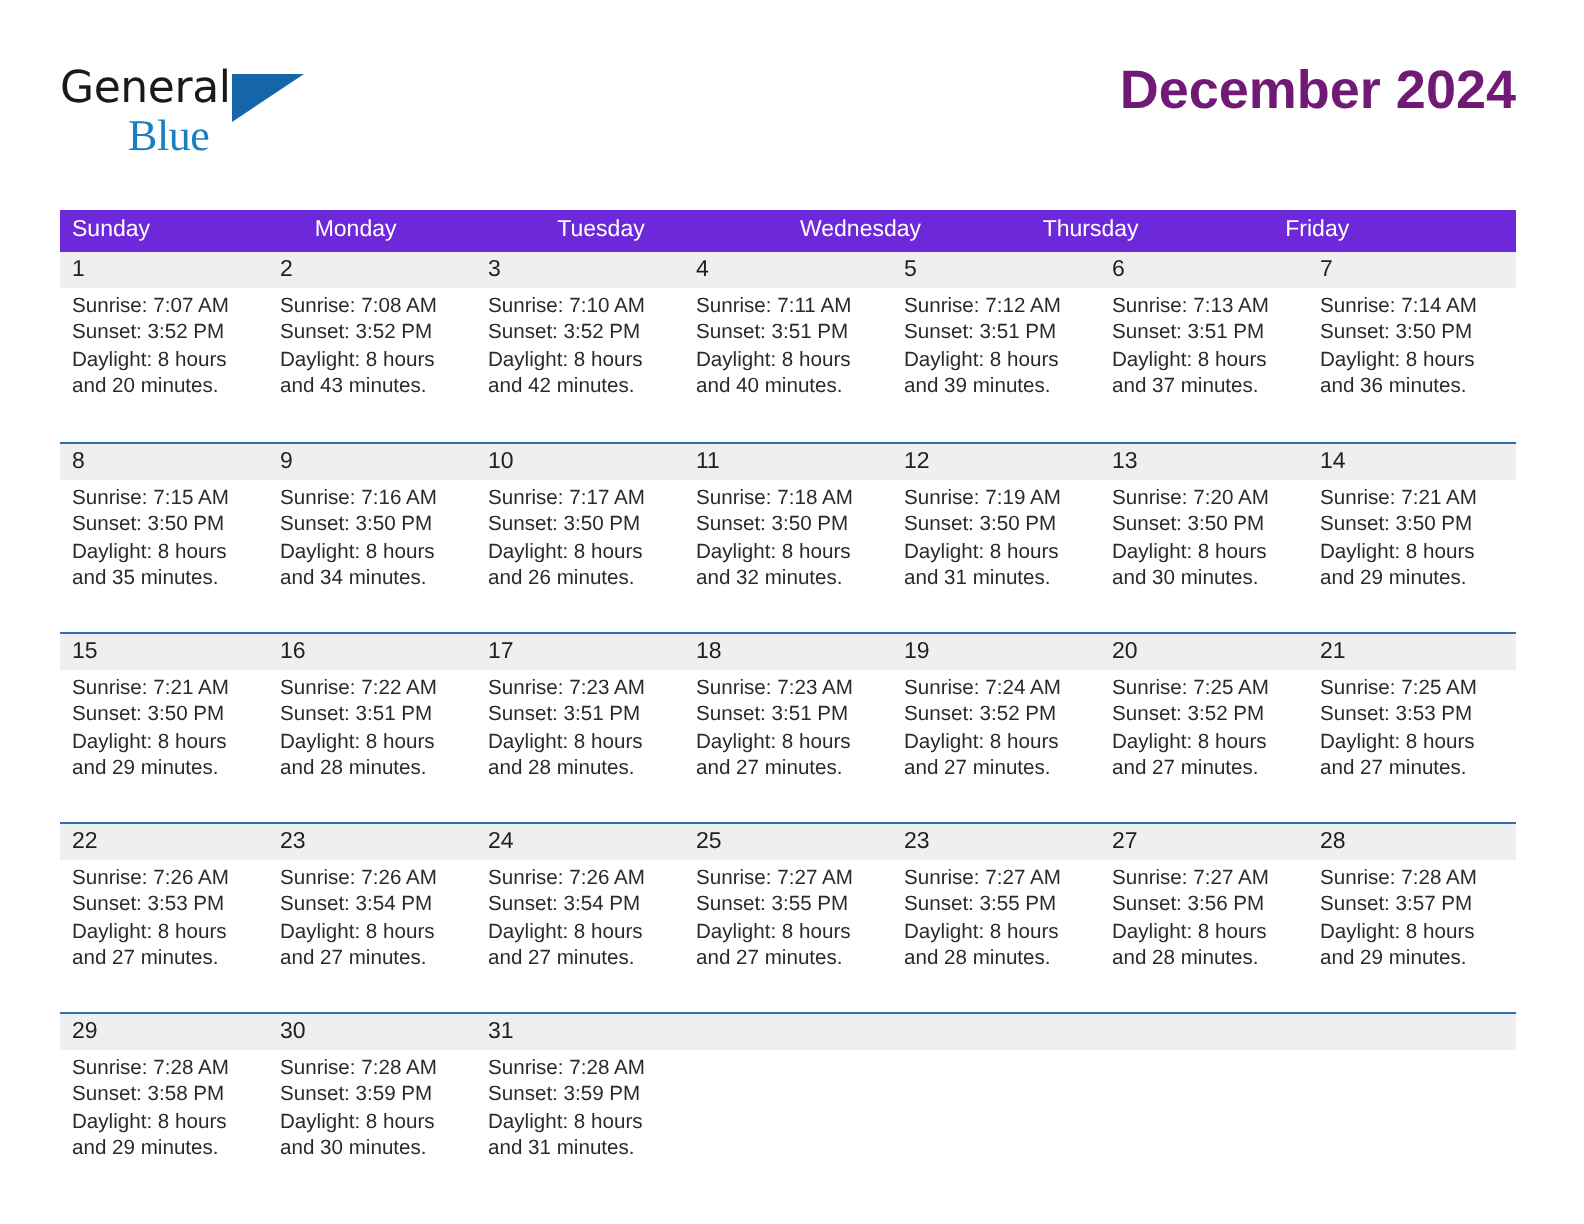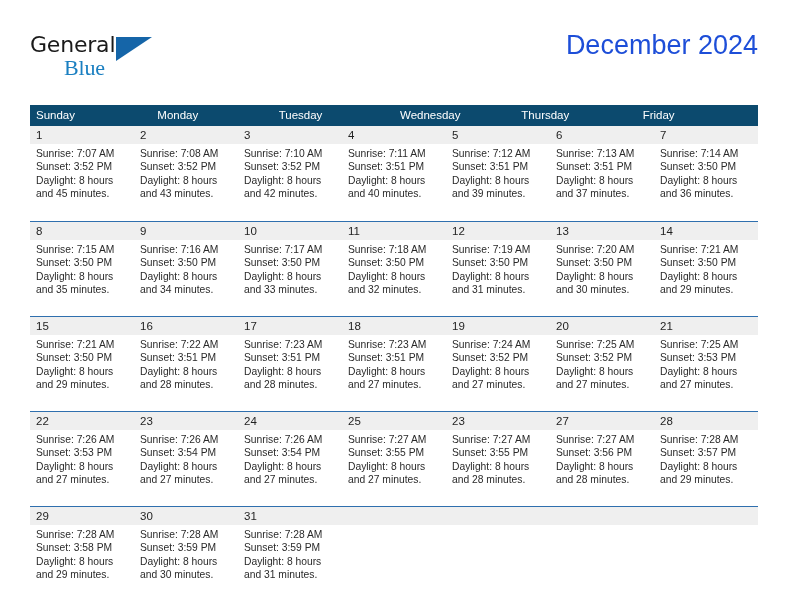--- a/index.html
+++ b/index.html
@@ -67,43 +67,43 @@
   }
 
   .title-block {
     position: absolute;
     right: 0;
     top: 0;
     text-align: right;
   }
   .cal-title {
     font-size: 27px;
-    font-weight: normal;
-    color: #1d4ed8;
+    font-weight: bold;
+    color: #701a75;
     line-height: 34px;
     white-space: nowrap;
   }
   .cal-subtitle {
     font-size: 14.5px;
     color: #2b2b2b;
     line-height: 22px;
     margin-top: 4px;
     white-space: nowrap;
   }
 
   
   .calendar {
     position: absolute;
     left: 30px;
     top: 105px;
     width: 728px;
   }
   .weekday-row {
     display: flex;
-    background: #0c4a6e;
+    background: #6d28d9;
     height: 21px;
   }
   .weekday {
     flex: 1 1 0;
     min-width: 0;
     color: #ffffff;
     font-size: 11.5px;
     line-height: 21px;
     padding-left: 6px;
     box-sizing: border-box;
@@ -177,21 +177,21 @@
         <div class="weekday">Friday</div>
       </div>
     <div id="weeks-container">
         <div class="week-row">
           <div class="day-cell">
             <div class="day-number-band">1</div>
             <div class="day-lines">
               <div class="day-line">Sunrise: 7:07 AM</div>
               <div class="day-line">Sunset: 3:52 PM</div>
               <div class="day-line">Daylight: 8 hours</div>
-              <div class="day-line">and 45 minutes.</div>
+              <div class="day-line">and 20 minutes.</div>
             </div>
           </div>
           <div class="day-cell">
             <div class="day-number-band">2</div>
             <div class="day-lines">
               <div class="day-line">Sunrise: 7:08 AM</div>
               <div class="day-line">Sunset: 3:52 PM</div>
               <div class="day-line">Daylight: 8 hours</div>
               <div class="day-line">and 43 minutes.</div>
             </div>
@@ -261,21 +261,21 @@
               <div class="day-line">Daylight: 8 hours</div>
               <div class="day-line">and 34 minutes.</div>
             </div>
           </div>
           <div class="day-cell">
             <div class="day-number-band">10</div>
             <div class="day-lines">
               <div class="day-line">Sunrise: 7:17 AM</div>
               <div class="day-line">Sunset: 3:50 PM</div>
               <div class="day-line">Daylight: 8 hours</div>
-              <div class="day-line">and 33 minutes.</div>
+              <div class="day-line">and 26 minutes.</div>
             </div>
           </div>
           <div class="day-cell">
             <div class="day-number-band">11</div>
             <div class="day-lines">
               <div class="day-line">Sunrise: 7:18 AM</div>
               <div class="day-line">Sunset: 3:50 PM</div>
               <div class="day-line">Daylight: 8 hours</div>
               <div class="day-line">and 32 minutes.</div>
             </div>

